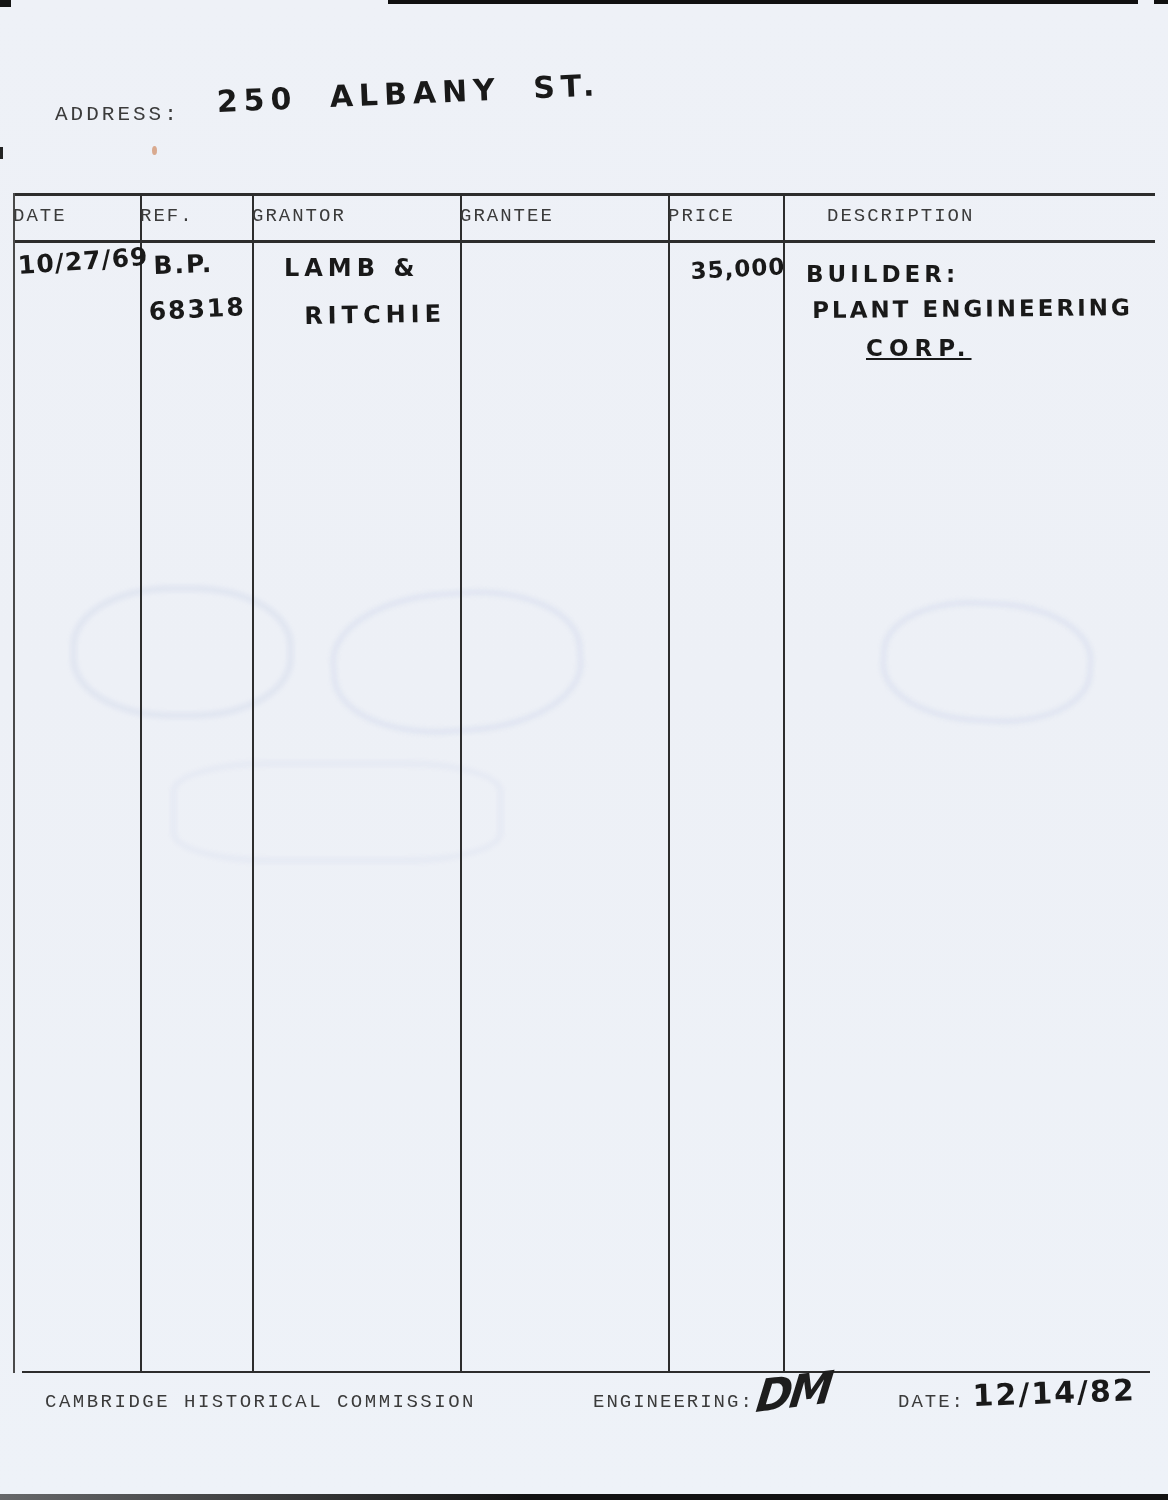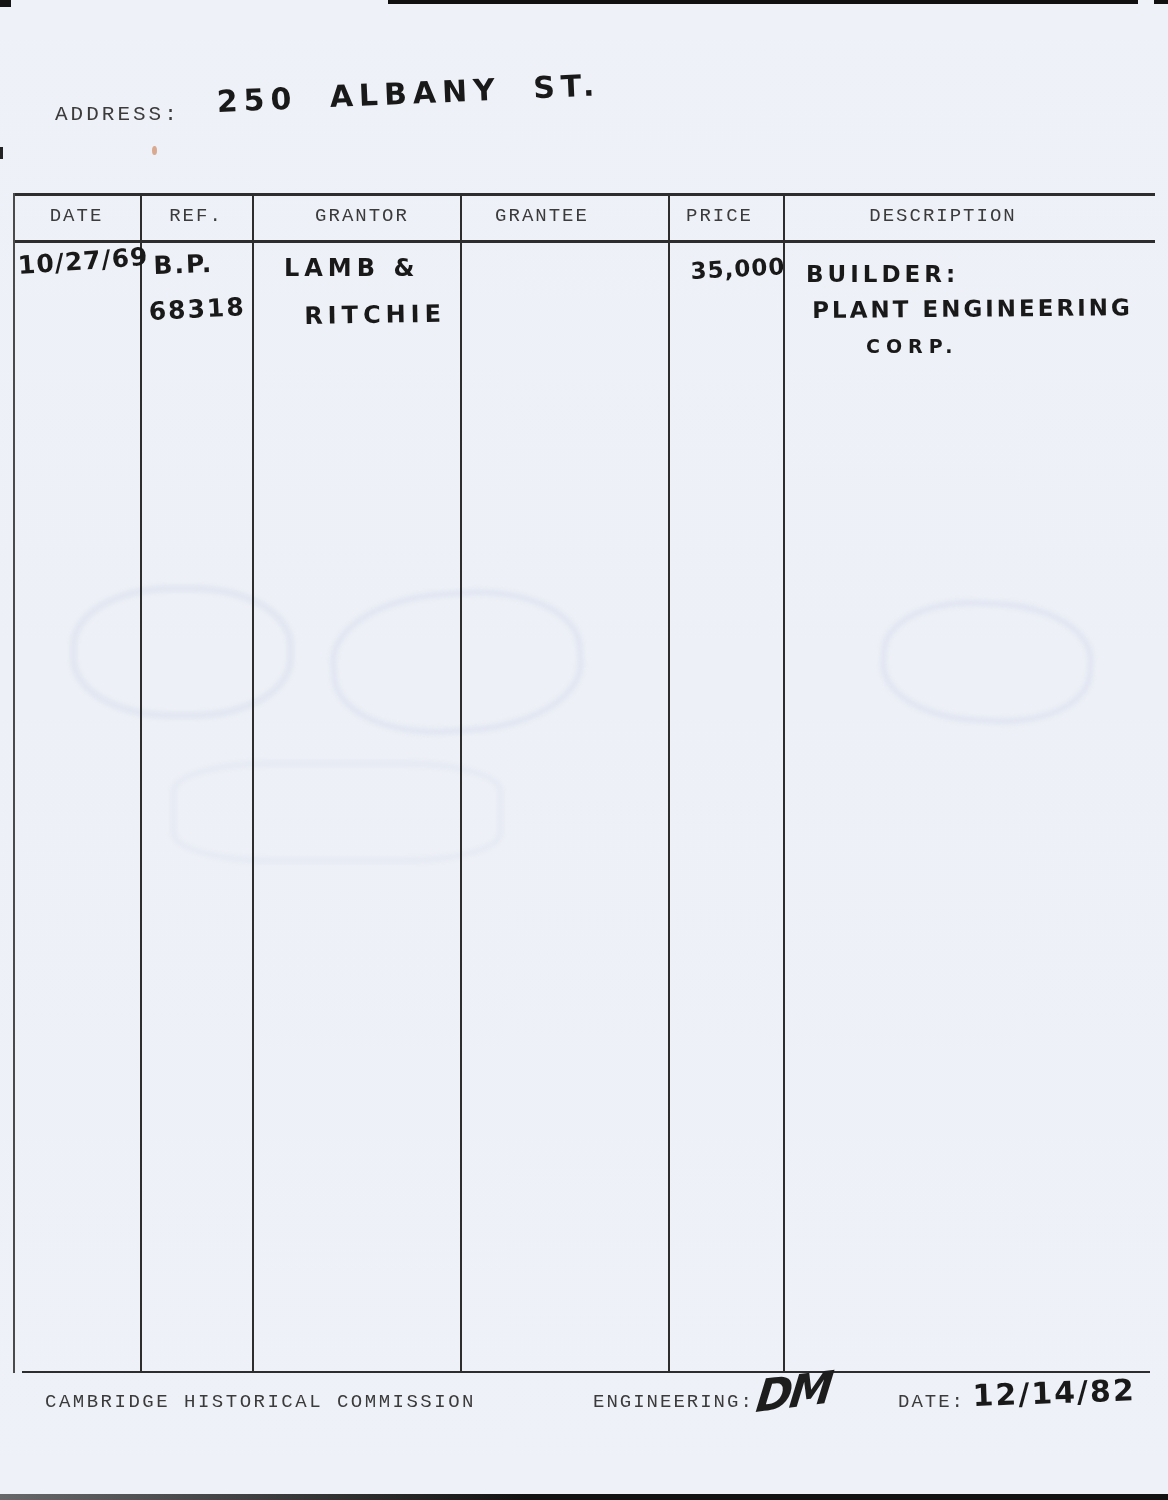--- a/index.html
+++ b/index.html
@@ -50,38 +50,38 @@
   .hl-header-bottom { left:13px; top:240px; width:1142px; }
   .hl-bottom        { left:22px; top:1371px; width:1128px; height:2px; }
   .vline { position:absolute; background:#2d2d2d; width:2px; top:193px; height:1180px; }
   .vl-left { left:13px;  background:#4a4a4a; width:2px; }
   .vl-1    { left:140px; }
   .vl-2    { left:252px; }
   .vl-3    { left:460px; }
   .vl-4    { left:668px; }
   .vl-5    { left:783px; }
 
-  .col-head { top:205px; text-align:center; }
+  .col-head { top:205px; text-align:left; }
   .ch-date        { left:13px;  width:127px; }
   .ch-ref         { left:140px; width:112px; }
   .ch-grantor     { left:252px; width:220px; }
   .ch-grantee     { left:460px; width:164px; }
   .ch-price       { left:668px; width:103px; }
-  .ch-description { left:783px; width:320px; }
+  .ch-description { left:783px; width:320px;padding-left:44px; }
 
   
   .cell-date   { left:17px;  top:251px; font-size:25px; letter-spacing:1px; transform:rotate(-4deg); }
   .cell-ref1   { left:153px; top:251px; font-size:25px; letter-spacing:2px; transform:rotate(-2deg); }
   .cell-ref2   { left:148px; top:297px; font-size:25px; letter-spacing:2px; transform:rotate(-3deg); }
   .cell-gra1   { left:284px; top:254px; font-size:24px; letter-spacing:5px; }
   .cell-gra2   { left:304px; top:302px; font-size:24px; letter-spacing:5px; transform:rotate(-1deg); }
   .cell-price  { left:690px; top:258px; font-size:23px; letter-spacing:1px; transform:rotate(-3deg); }
   .cell-desc1  { left:806px; top:261px; font-size:23px; letter-spacing:4px; }
   .cell-desc2  { left:812px; top:297px; font-size:23px; letter-spacing:3px; transform:rotate(-0.5deg); }
-  .cell-desc3  { left:866px; top:335px; font-size:19px; letter-spacing:6px; }
+  .cell-desc3  { left:866px; top:335px; font-size:23px; letter-spacing:6px;text-decoration:underline; }
 
   
   .footer-org        { left:45px;  top:1391px; font-size:19px; letter-spacing:2.5px; }
   .researcher-label  { left:593px; top:1391px; font-size:19px; }
   .researcher-sig    { left:760px; top:1370px; font-size:44px; font-style:italic;
                        letter-spacing:-3px; transform:rotate(-7deg) skewX(-14deg); color:#1d1d1d; }
   .date-label        { left:898px; top:1391px; font-size:19px; }
   .date-value        { left:972px; top:1378px; font-size:30px; letter-spacing:2px; transform:rotate(-2deg); }
 </style>
 </head>

